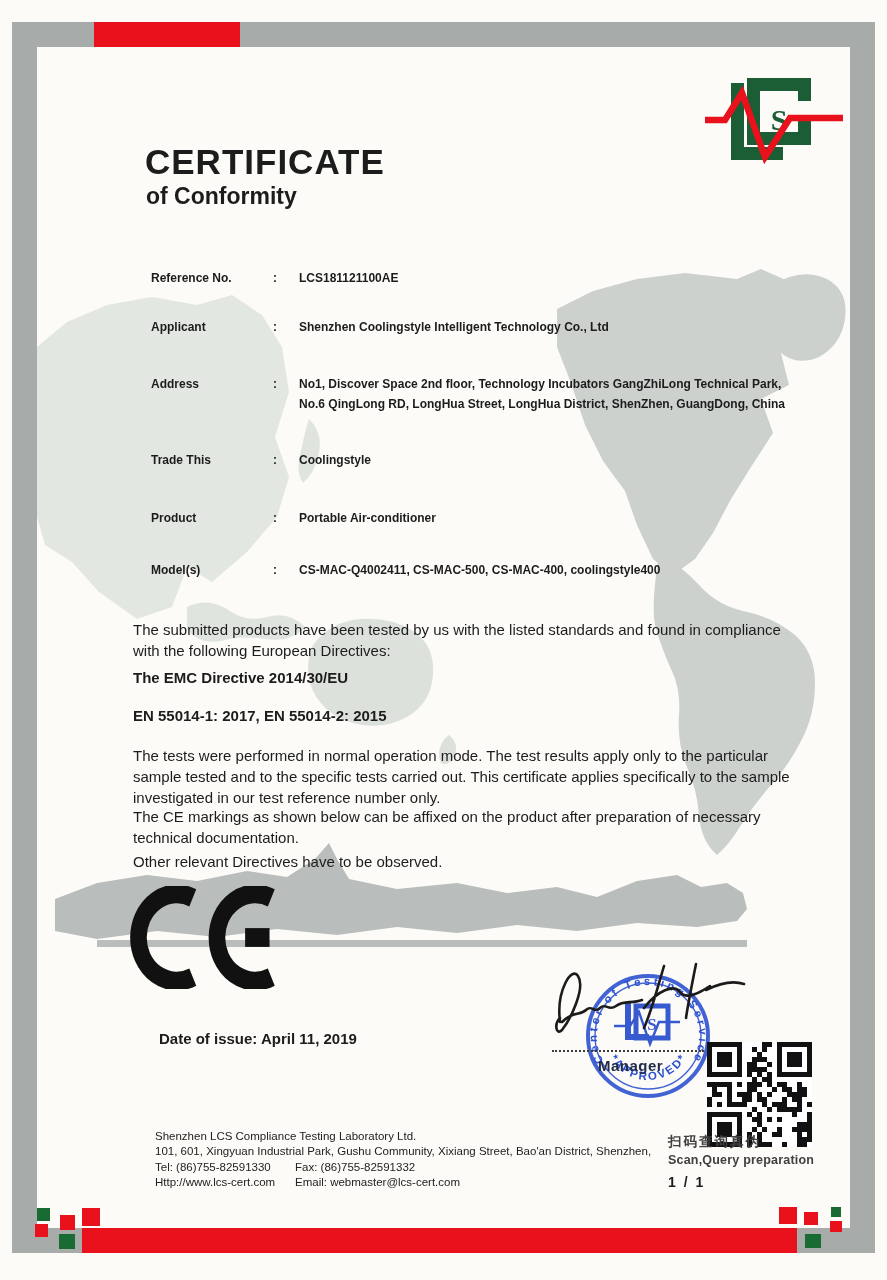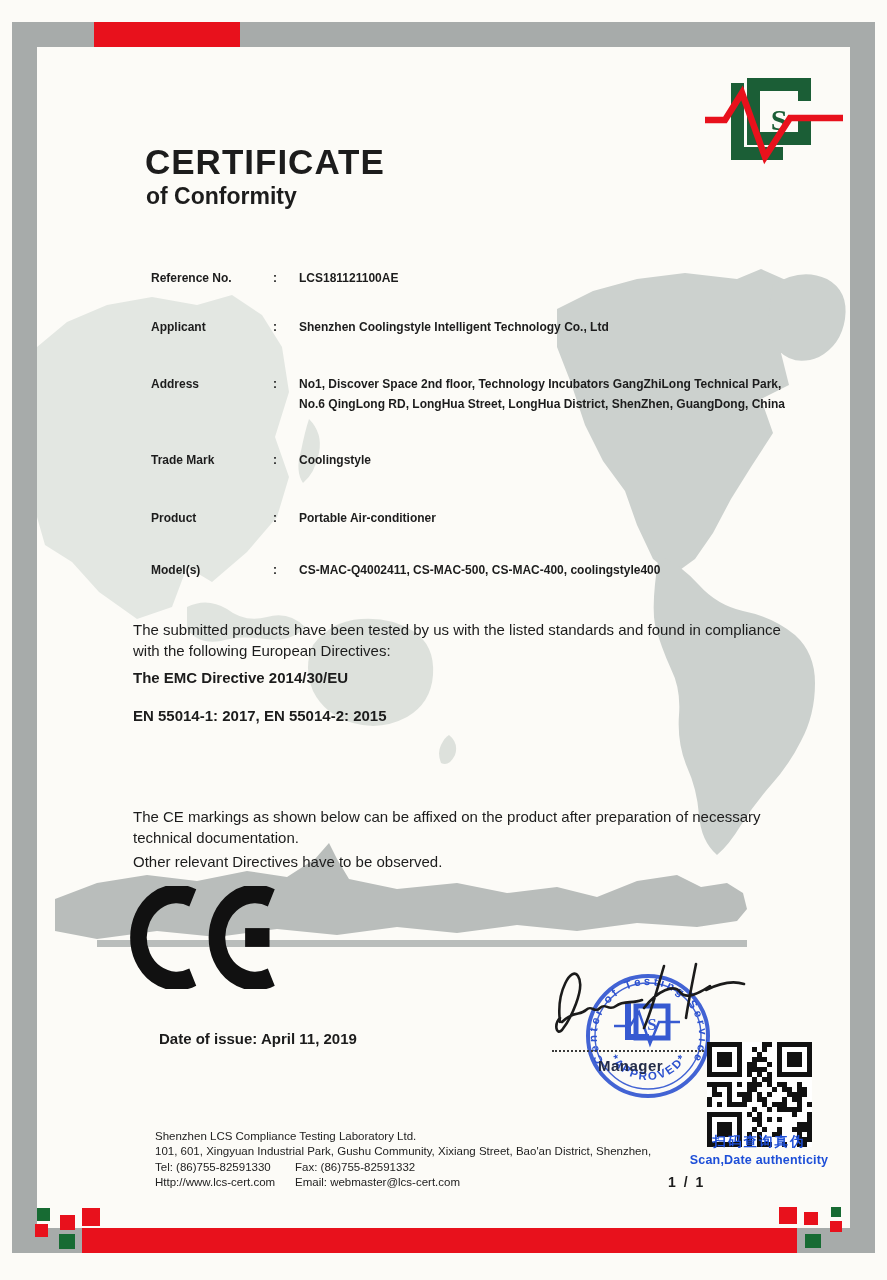--- a/index.html
+++ b/index.html
@@ -35,22 +35,22 @@
   .date{position:absolute;left:133px;top:1030px;font-size:15px;font-weight:bold;z-index:6;margin-left:26px;}
   
   .stamp{position:absolute;left:578px;top:966px;z-index:6;}
   .signature{position:absolute;left:546px;top:960px;z-index:7;}
   .dotline{position:absolute;left:552px;top:1050px;width:152px;height:0;
     border-top:2.5px dotted #3a3a3a;z-index:8;}
   .manager{position:absolute;left:598px;top:1045px;font-size:15px;font-weight:bold;
     color:#232c48;z-index:8;letter-spacing:.5px;margin-top:12px;}
   
   .qr{position:absolute;left:707px;top:1042px;z-index:6;background:#fff;}
-  .qr-caption{position:absolute;left:668px;top:1133px;width:182px;text-align:center;
-    font-weight:bold;z-index:6;color:#1d4ed8;}
+  .qr-caption{position:absolute;left:668px;top:1133px;width:182px;text-align:left;
+    font-weight:bold;z-index:6;color:#404040;}
   .qr-caption .cn{font-size:13.5px;letter-spacing:2px;}
   .qr-caption .en{font-size:12.5px;margin-top:2px;letter-spacing:.2px;}
   
   .footer{position:absolute;left:155px;top:1129px;font-size:11.5px;line-height:15.3px;
     color:#222;z-index:5;width:560px;}
   .f-cols{display:grid;grid-template-columns:140px 1fr;}
   .pageno{position:absolute;left:668px;top:1174px;font-size:14px;font-weight:bold;
     letter-spacing:2px;z-index:5;}
 </style>
 </head>
@@ -113,38 +113,39 @@
     <span>Applicant</span>
     <span>:</span>
     <span>Shenzhen Coolingstyle Intelligent Technology Co., Ltd</span>
   </div>
   <div class="field-row" style="top:374px;">
     <span>Address</span>
     <span>:</span>
     <span>No1, Discover Space 2nd floor, Technology Incubators GangZhiLong Technical Park, No.6 QingLong RD, LongHua Street, LongHua District, ShenZhen, GuangDong, China</span>
   </div>
   <div class="field-row" style="top:450px;">
-    <span>Trade Mark</span>
+    <span>Trade This</span>
     <span>:</span>
     <span>Coolingstyle</span>
   </div>
   <div class="field-row" style="top:508px;">
     <span>Product</span>
     <span>:</span>
     <span>Portable Air-conditioner</span>
   </div>
   <div class="field-row" style="top:560px;">
     <span>Model(s)</span>
     <span>:</span>
     <span>CS-MAC-Q4002411, CS-MAC-500, CS-MAC-400, coolingstyle400</span>
   </div>
 
   <div class="para" style="top:619px;">The submitted products have been tested by us with the listed standards and found in compliance with the following European Directives:</div>
   <div class="para bold" style="top:667px;">The EMC Directive 2014/30/EU</div>
   <div class="para bold" style="top:705px;">EN 55014-1: 2017, EN 55014-2: 2015</div>
+  <div class="para" style="top:745px;">The tests were performed in normal operation mode. The test results apply only to the particular sample tested and to the specific tests carried out. This certificate applies specifically to the sample investigated in our test reference number only.</div>
   <div class="para" style="top:806px;">The CE markings as shown below can be affixed on the product after preparation of necessary technical documentation.</div>
   <div class="para" style="top:851px;">Other relevant Directives have to be observed.</div>
 
   <svg class="ce" width="150" height="103" viewBox="0 0 172 104" preserveAspectRatio="none" aria-label="CE">
     <path d="M 72 12 A 44 44 0 1 0 72 92" fill="none" stroke="#111" stroke-width="19"></path>
     <path d="M 162 12 A 44 44 0 1 0 162 92" fill="none" stroke="#111" stroke-width="19"></path>
     <path d="M 132 52 H 160" fill="none" stroke="#111" stroke-width="19"></path>
   </svg>
 
   <div class="date">Date of issue: April 11, 2019</div>
@@ -313,21 +314,21 @@
         <rect x="70" y="0" width="35" height="35"></rect>
         <rect fill="#fff" x="75" y="5" width="25" height="25"></rect>
         <rect x="80" y="10" width="15" height="15"></rect>
         <rect x="0" y="70" width="35" height="35"></rect>
         <rect fill="#fff" x="5" y="75" width="25" height="25"></rect>
         <rect x="10" y="80" width="15" height="15"></rect>
       </g>
   </svg>
   <div class="qr-caption">
     <div class="cn">扫码查询真伪</div>
-    <div class="en">Scan,Date authenticity</div>
+    <div class="en">Scan,Query preparation</div>
   </div>
 
   <div class="footer">
     <div>Shenzhen LCS Compliance Testing Laboratory Ltd.</div>
     <div>101, 601, Xingyuan Industrial Park, Gushu Community, Xixiang Street, Bao'an District, Shenzhen,</div>
     <div class="f-cols">
       <span>Tel: (86)755-82591330</span>
       <span>Fax: (86)755-82591332</span>
     </div>
     <div class="f-cols">

